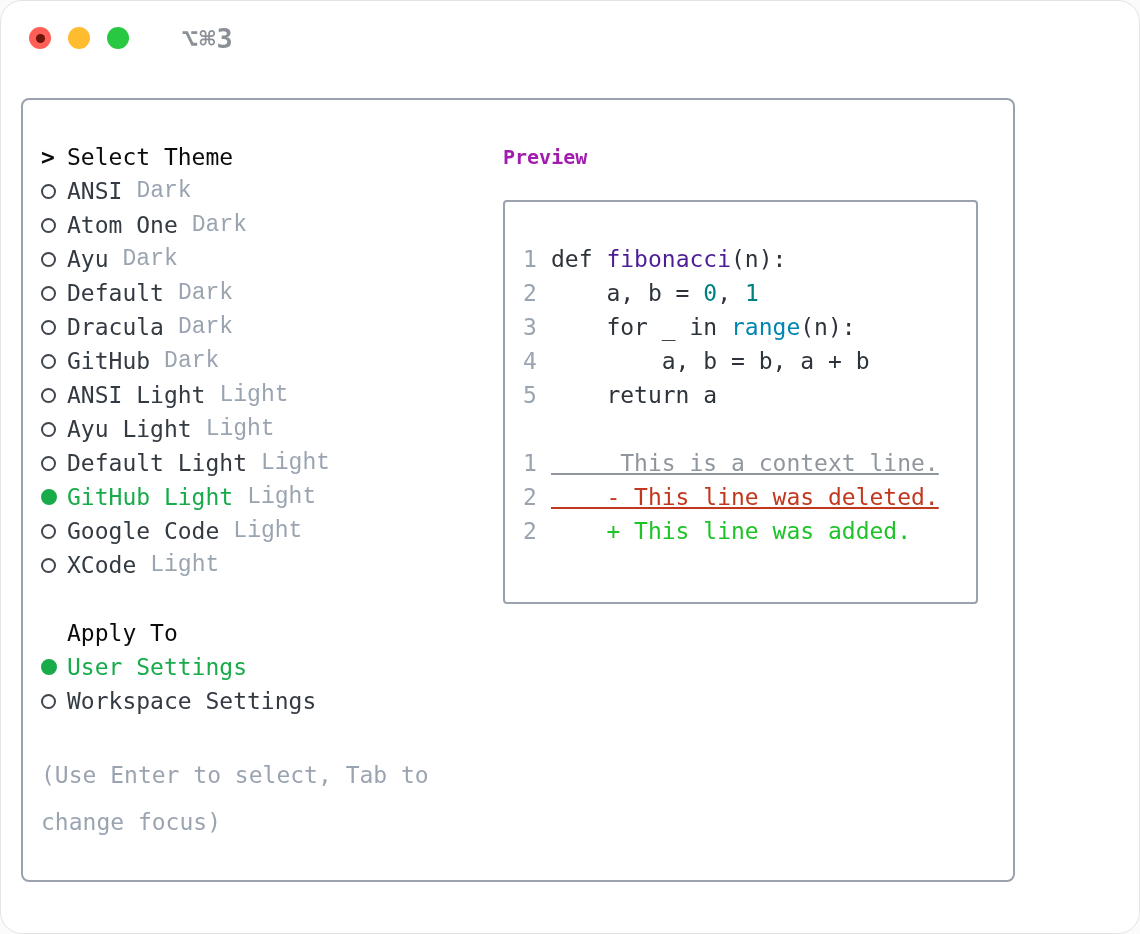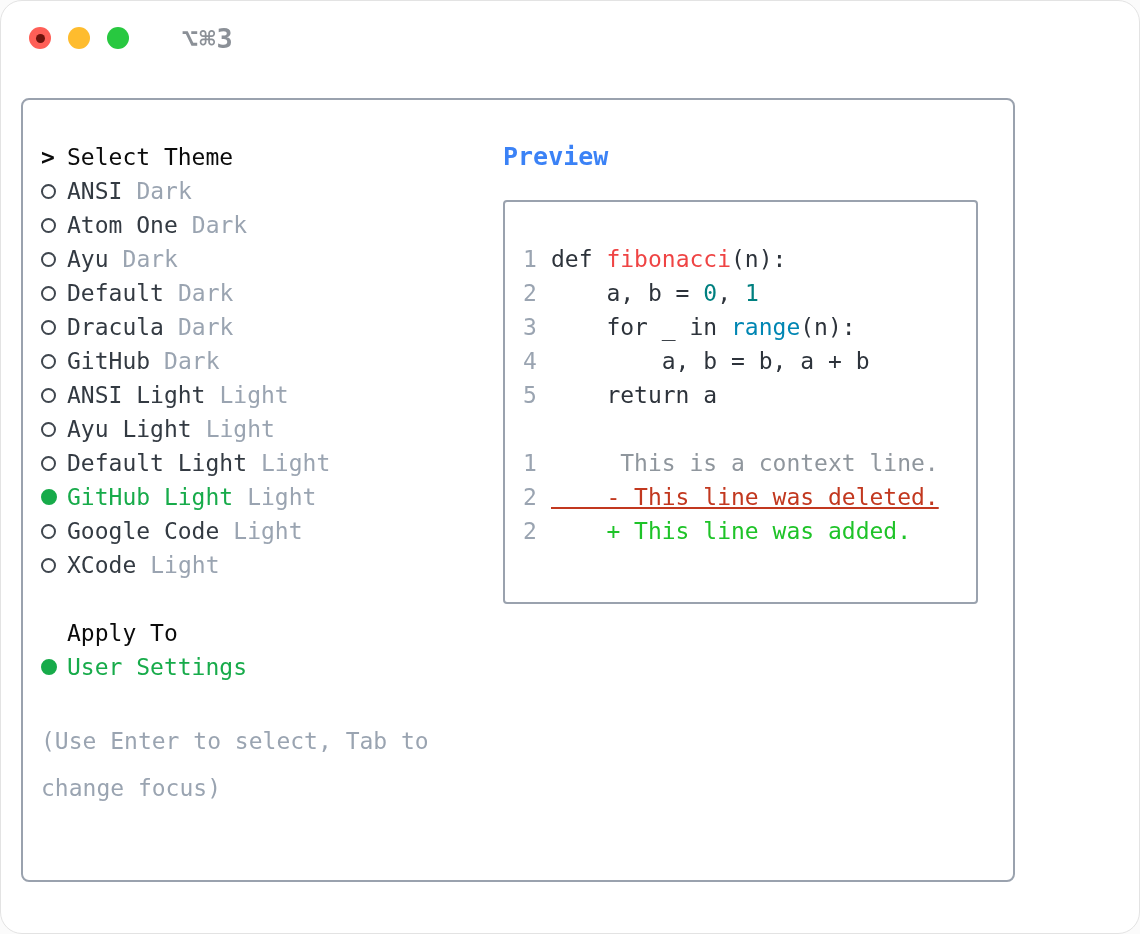--- a/index.html
+++ b/index.html
@@ -53,55 +53,55 @@
 
   .slot { width: 26px; flex: none; display: inline-flex; align-items: center; }
   .prompt { color: #0b0b0b; font-weight: bold; }
   .hdrtext { color: #0b0b0b; font-weight: normal; }
 
   .bullet {
     width: 15px; height: 15px; border-radius: 50%;
     border: 2px solid #3f464e; background: transparent;
   }
   .item .name { color: #333a42; }
-  .item .variant { color: #9aa4b1; margin-left: 14px; }
+  .item .variant { color: #9aa4b1; margin-left: 14px; font-family: Liberation Mono, monospace; }
   .item.selected .bullet { background: #17ab4a; border-color: #17ab4a; width: 16px; height: 16px; }
   .item.selected .name { color: #17ab4a; }
 
   .gap { height: 34px; }
 
   .subhdr { color: #0b0b0b; }
 
   .hint {
     margin-top: 34px;
     font-size: 23px; line-height: 47px;
     color: #9aa4b1;
     max-width: 420px;
     white-space: normal;
   }
 
   
-  .pvtitle { font-size: 25px; font-weight: bold; color: #3b82f6; height: 34px; line-height: 34px; }
+  .pvtitle { font-size: 20px; font-weight: bold; color: #a21caf; height: 34px; line-height: 34px; }
   .pbox {
     margin-top: 26px;
     width: 475px; height: 404px;
     border: 2px solid #9aa2ae;
     border-radius: 4px;
     padding: 40px 12px 20px 18px;
     overflow: hidden;
   }
   .crow { height: 34px; line-height: 34px; display: flex; font-size: 23px; }
   .ln { width: 28px; flex: none; color: #9aa4b1; white-space: pre; }
   .code { white-space: pre; color: #2d333b; }
   .seg { white-space: pre; }
   .seg.plain    { color: #2d333b; }
-  .seg.function { color: #ef4444; }
+  .seg.function { color: #4c1d95; }
   .seg.number   { color: #008080; }
   .seg.builtin  { color: #0086b3; text-align: right; }
-  .code.context { color: #8f969d; }
+  .code.context { color: #8f969d; text-decoration: underline; }
   .code.deleted { color: #c2381f; text-decoration: underline; }
   .code.added   { color: #1ec328; }
 </style>
 </head>
 <body>
 
 <div class="window">
 
   <div class="titlebar">
     <span class="tl red">
@@ -157,20 +157,23 @@
       </div>
 
       <div class="gap"></div>
 
       <div class="row">
         <span class="slot"></span><span class="subhdr">Apply To</span>
       </div>
       <div class="row item selected">
         <span class="slot"><span class="bullet"></span></span><span class="name">User Settings</span>
       </div>
+      <div class="row item">
+        <span class="slot"><span class="bullet"></span></span><span class="name">Workspace Settings</span>
+      </div>
 
       <div class="hint">(Use Enter to select, Tab to change focus)</div>
     </div>
 
     <div class="rightcol">
       <div class="pvtitle">Preview</div>
 
       <div class="pbox">
         <div class="crow">
           <span class="ln">1</span>

